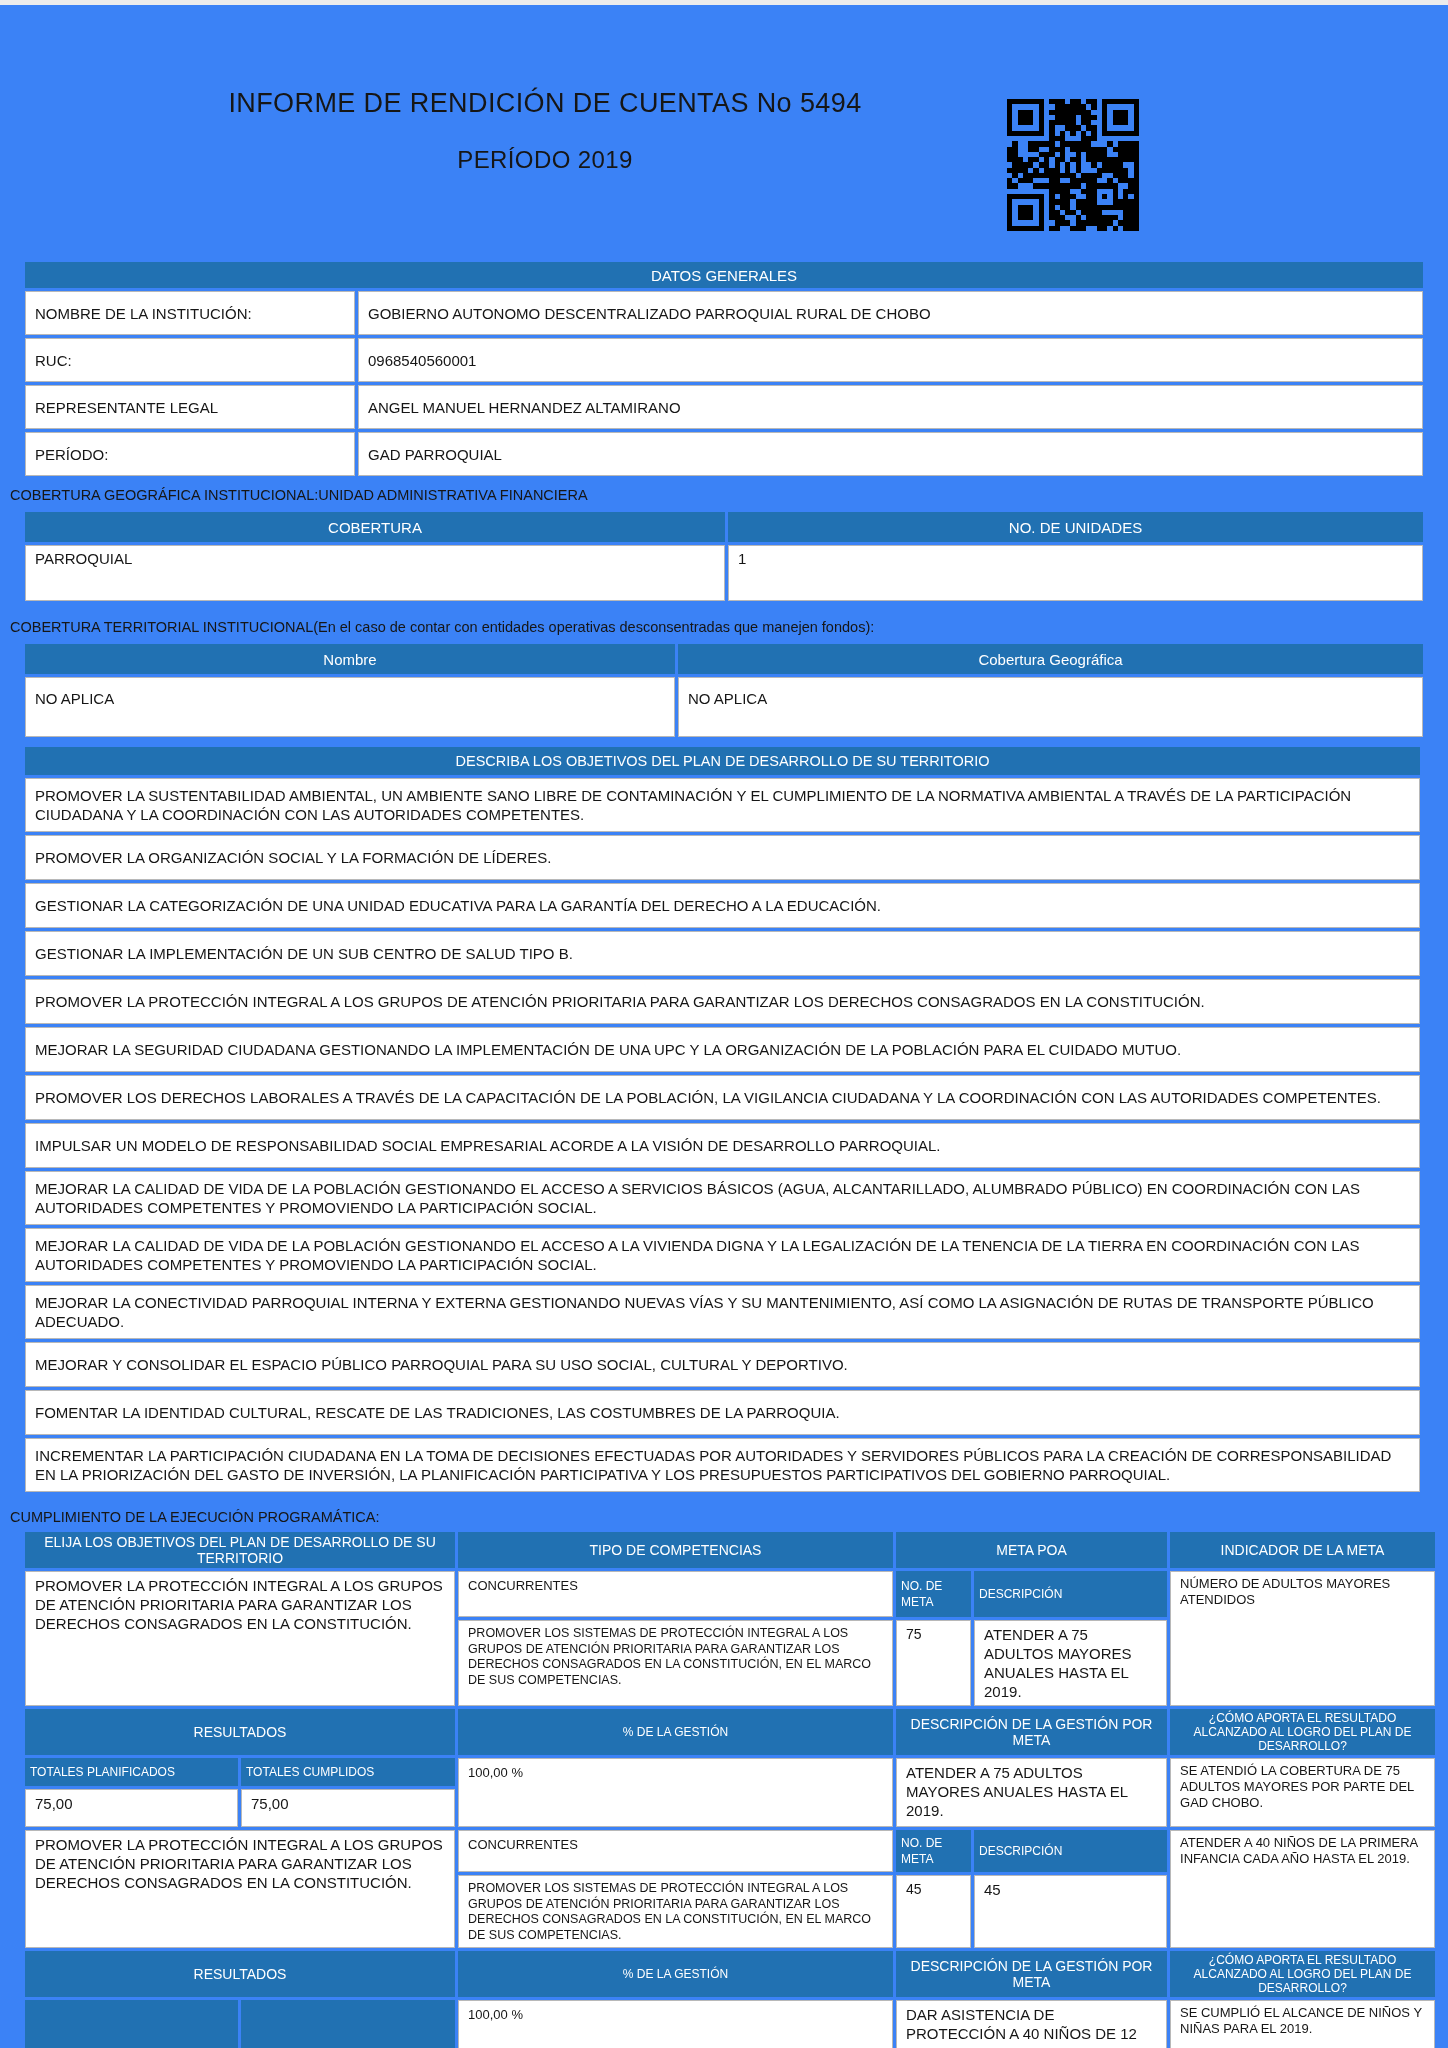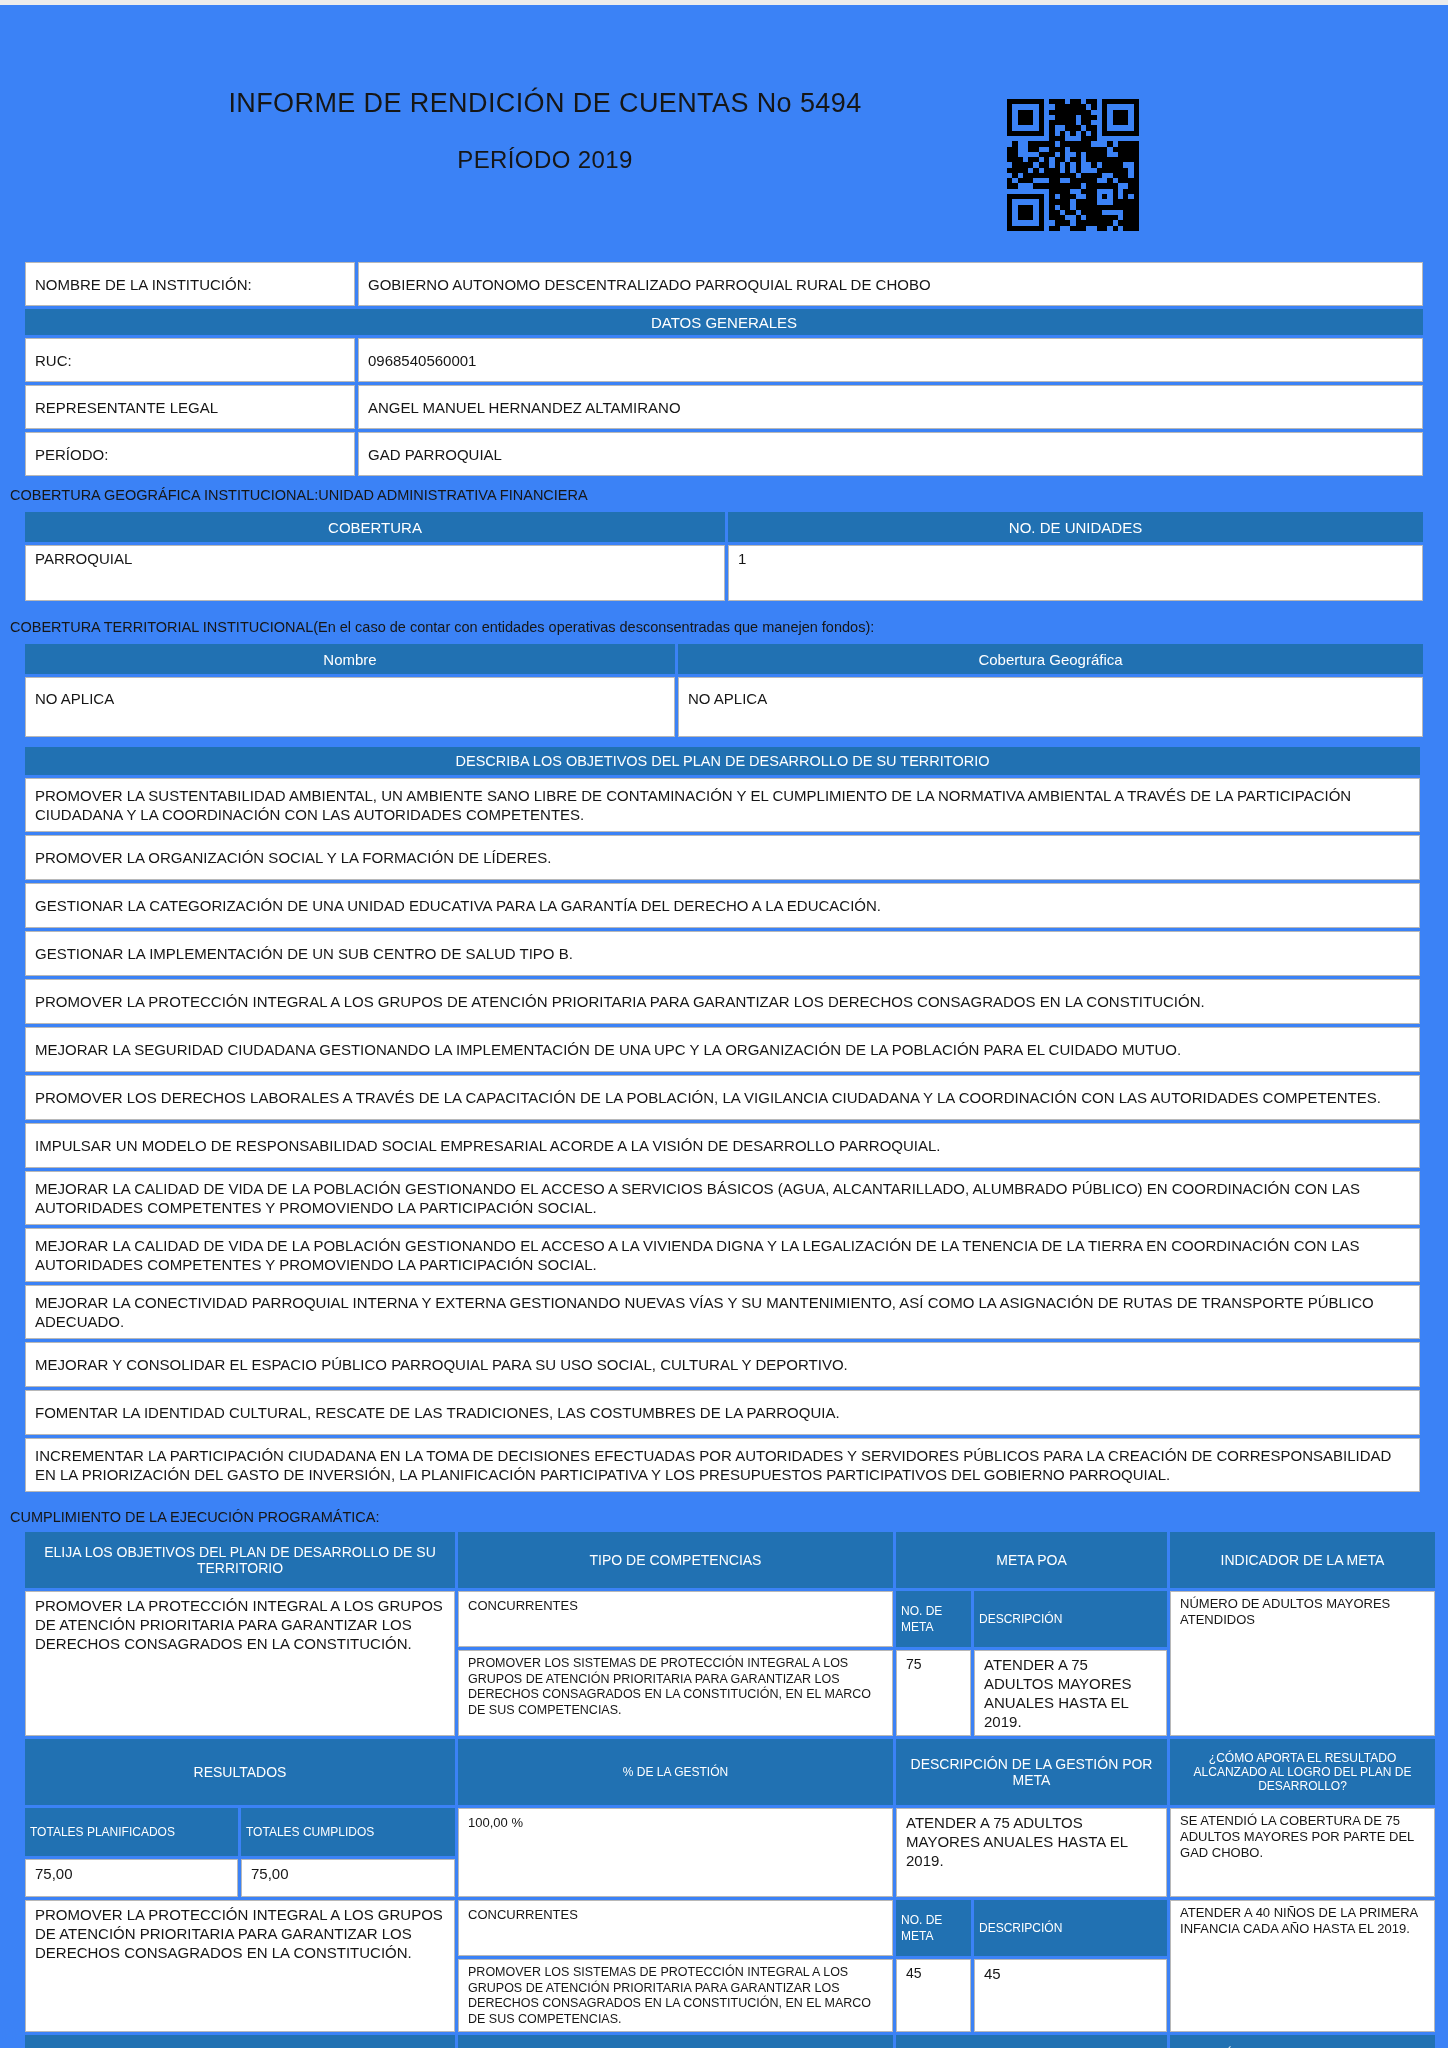--- a/index.html
+++ b/index.html
@@ -30,21 +30,21 @@
   .tbl-2col th.hdr{height:26px;}
   .tbl-cob td.cell{height:46px;vertical-align:top;}
   .tbl-nom td.cell{height:42px;vertical-align:top;padding-top:12px;}
 
   
   .tbl-obj th.hdr{height:24px;font-size:14.5px;}
   .tbl-obj td.cell{vertical-align:middle;line-height:19px;height:35px;}
   .tbl-obj tr.r2 td.cell{height:44px;margin-left:20px;}
 
   
-  .tbl-exec th.hdr{font-size:14px;line-height:16px;padding:12px 5px;}
+  .tbl-exec th.hdr{font-size:14px;line-height:16px;padding:2px 5px;}
   .tbl-exec th.hdr.small{font-size:12px;}
   .tbl-exec td.cell{vertical-align:top;line-height:19px;}
   .tbl-exec td.obj{font-size:15px;}
   .tbl-exec td.tipo{font-size:13px;}
   .tbl-exec td.comp{font-size:12.5px;line-height:15.5px;padding-top:5px;}
   .tbl-exec td.metano{font-size:14px;}
   .tbl-exec td.metadesc{font-size:15px;}
   .tbl-exec td.indic{font-size:13px;line-height:16px;}
   .tbl-exec td.pct{font-size:13px;}
   .tbl-exec td.val{font-size:15px;}
@@ -476,26 +476,26 @@
       </g>
     </svg>
 
   <table class="tbl-datos" style="margin-top:85px;">
     <colgroup>
         <col style="width:330px">
         <col style="width:1065px">
       </colgroup>
     <tbody>
         <tr>
+          <th class="hdr" colspan="2" style="height:22px;">DATOS GENERALES</th>
+        </tr>
+    <tr>
       <td class="cell">NOMBRE DE LA INSTITUCIÓN:</td>
       <td class="cell">GOBIERNO AUTONOMO DESCENTRALIZADO PARROQUIAL RURAL DE CHOBO</td>
     </tr>
-    <tr>
-          <th class="hdr" colspan="2" style="height:22px;">DATOS GENERALES</th>
-        </tr>
     <tr>
       <td class="cell">RUC:</td>
       <td class="cell">0968540560001</td>
     </tr>
     <tr>
       <td class="cell">REPRESENTANTE LEGAL</td>
       <td class="cell">ANGEL MANUEL HERNANDEZ ALTAMIRANO</td>
     </tr>
     <tr>
       <td class="cell">PERÍODO:</td>

